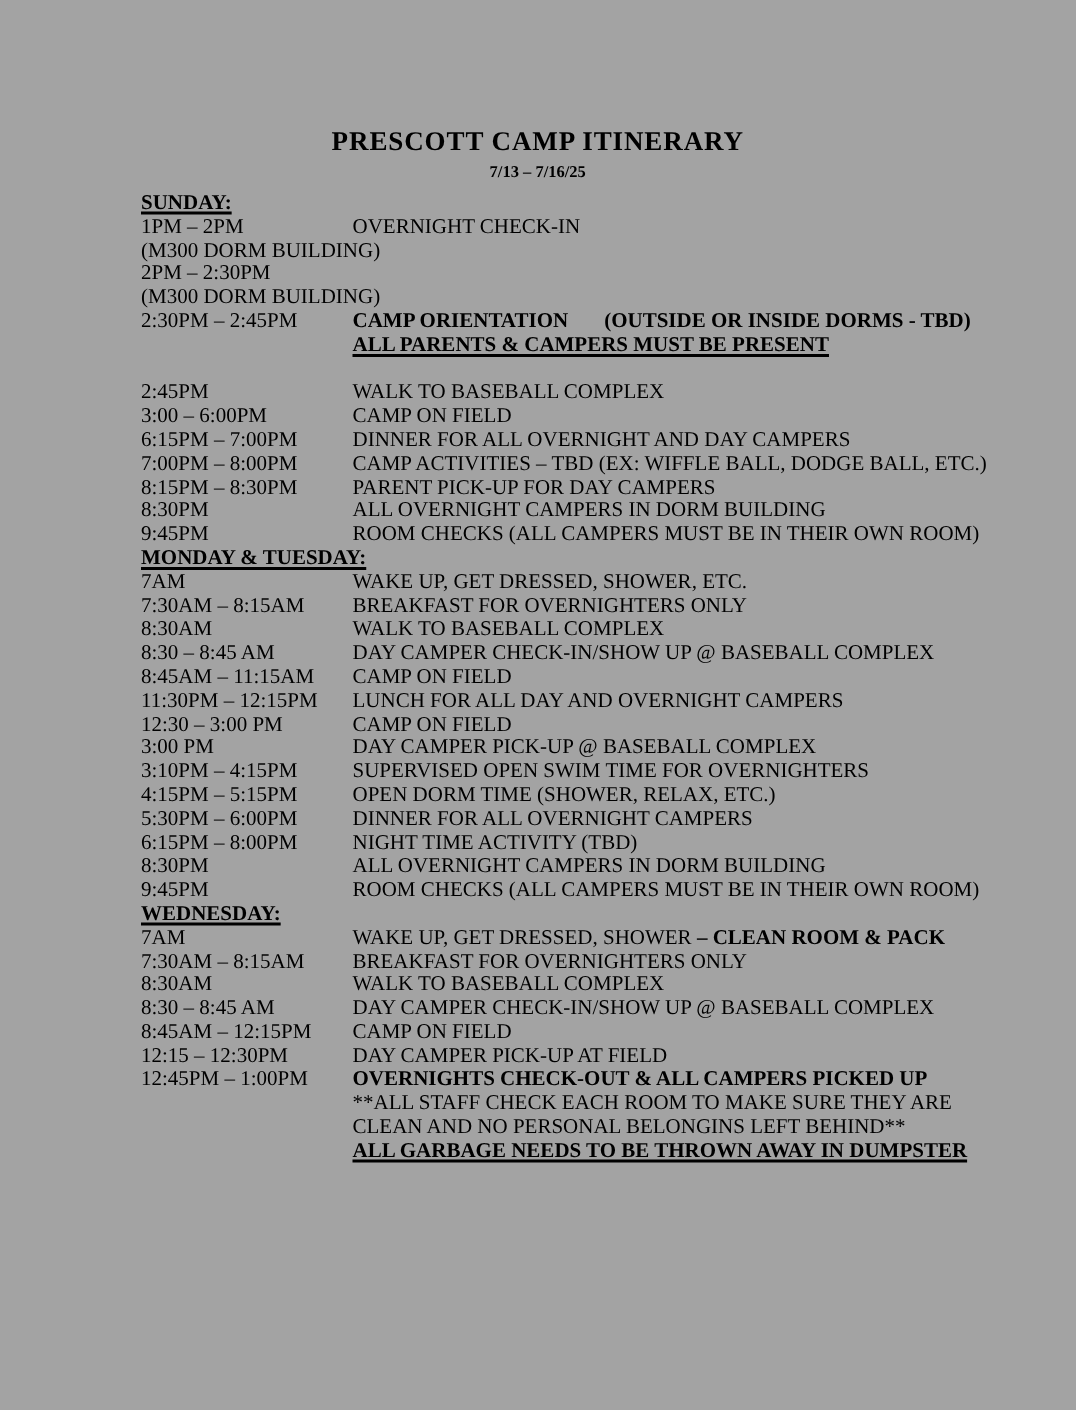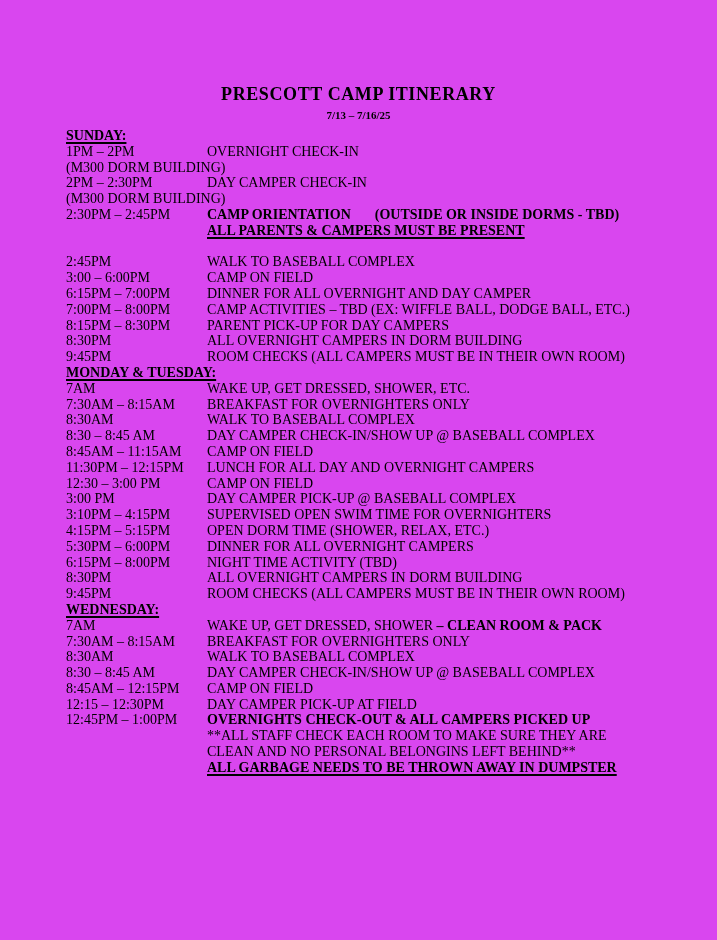--- a/index.html
+++ b/index.html
@@ -4,21 +4,21 @@
 <style>
   html, body {
     margin: 0;
     padding: 0;
     background: #ffffff;
   }
   .page {
     position: relative;
     width: 717px;
     height: 940px;
-    background: #d946ef;
+    background: #a3a3a3;
     color: #000000;
     font-family: "Liberation Serif", "DejaVu Serif", serif;
     overflow: hidden;
   }
   .title {
     margin: 0;
     padding-top: 84px;
     text-align: center;
     font-size: 18px;
     line-height: 21px;
@@ -31,20 +31,21 @@
     font-size: 11px;
     line-height: 18px;
     font-weight: bold;
   }
   .itinerary {
     margin-top: 4px;
     padding-left: 66px;
     padding-right: 20px;
     font-size: 14px;
     line-height: 15.8px;
+    margin-left: 28px;
   }
   .row {
     display: flex;
     min-height: 15.8px;
     align-items: center;
     font-family: Liberation Serif, serif;
   }
   .row.blank { height: 15.8px; }
   .time-cell {
     flex: 0 0 141px;
@@ -88,21 +89,20 @@
       <div class="section-heading"><span class="heading-text">SUNDAY:</span></div>
       <div class="row">
         <span class="time-cell">1PM – 2PM</span>
         <span class="activity-cell"><span>OVERNIGHT CHECK-IN</span></span>
       </div>
       <div class="row">
         <span class="full-line">(M300 DORM BUILDING)</span>
       </div>
       <div class="row">
         <span class="time-cell">2PM – 2:30PM</span>
-        <span class="activity-cell"><span>DAY CAMPER CHECK-IN</span></span>
       </div>
       <div class="row">
         <span class="full-line">(M300 DORM BUILDING)</span>
       </div>
       <div class="row">
         <span class="time-cell">2:30PM – 2:45PM</span>
         <span class="activity-cell"><span class="seg-b">CAMP ORIENTATION</span><span class="seg-gap"></span><span class="seg-b">(OUTSIDE OR INSIDE DORMS - TBD)</span></span>
       </div>
       <div class="row">
         <span class="time-cell"></span>
@@ -112,21 +112,21 @@
       <div class="row">
         <span class="time-cell">2:45PM</span>
         <span class="activity-cell"><span>WALK TO BASEBALL COMPLEX</span></span>
       </div>
       <div class="row">
         <span class="time-cell">3:00 – 6:00PM</span>
         <span class="activity-cell"><span>CAMP ON FIELD</span></span>
       </div>
       <div class="row">
         <span class="time-cell">6:15PM – 7:00PM</span>
-        <span class="activity-cell"><span>DINNER FOR ALL OVERNIGHT AND DAY CAMPER</span></span>
+        <span class="activity-cell"><span>DINNER FOR ALL OVERNIGHT AND DAY CAMPERS</span></span>
       </div>
       <div class="row">
         <span class="time-cell">7:00PM – 8:00PM</span>
         <span class="activity-cell"><span>CAMP ACTIVITIES – TBD (EX: WIFFLE BALL, DODGE BALL, ETC.)</span></span>
       </div>
       <div class="row">
         <span class="time-cell">8:15PM – 8:30PM</span>
         <span class="activity-cell"><span>PARENT PICK-UP FOR DAY CAMPERS</span></span>
       </div>
       <div class="row">

